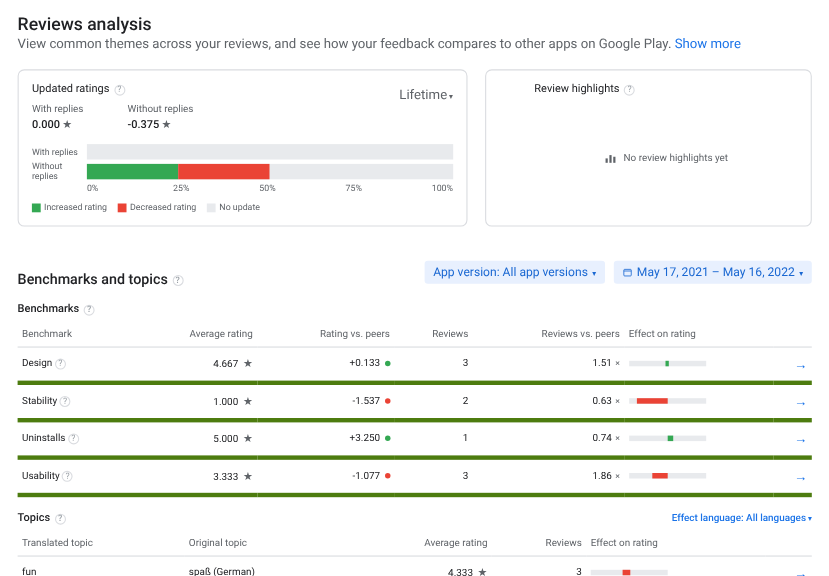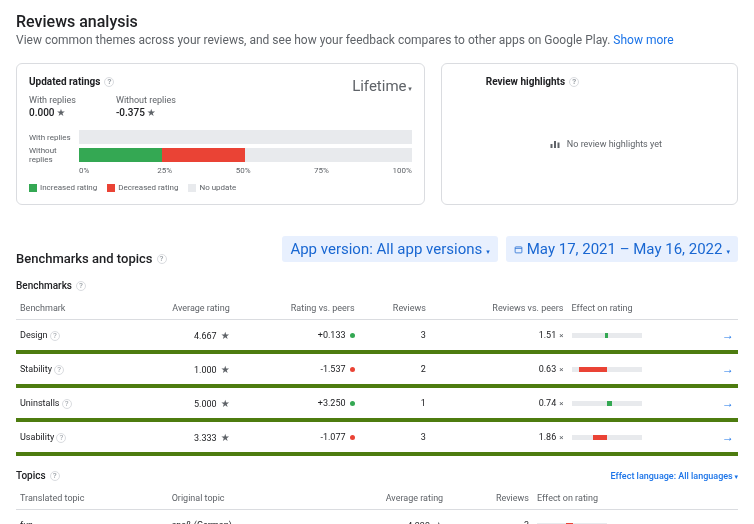--- a/index.html
+++ b/index.html
@@ -17,22 +17,22 @@
   .link { color: #1a73e8; cursor: pointer; }
   .row { display: flex; gap: 16px; }
   .card {
     border: 1px solid #dadce0;
     border-radius: 6px;
     padding: 12px;
     background: #fff;
   }
   .card-left { flex: 1.6; }
   .card-right { flex: 1; display:flex; flex-direction:column;padding-left:44px; }
-  .section-title { font-size: 10px; font-weight: 700; color: #202124; margin-bottom: 8px; display:flex; align-items:center; gap:4px;}
-  .lifetime { font-size: 15px; color: #5f6368; margin-left: 24px; }
+  .section-title { font-size: 10px; font-weight: 400; color: #202124; margin-bottom: 8px; display:flex; align-items:center; gap:4px;}
+  .lifetime { font-size: 12px; color: #5f6368; margin-left: 24px; }
   .lifetime::after { content:" ▾"; font-size:7px; }
   .stats { display:flex; gap:40px; margin-bottom:12px; }
   .stat-label { font-size:9px; color:#5f6368; margin-bottom:2px;}
   .stat-value { font-size:10px; color:#202124; font-weight:500;}
   .star { color:#5f6368; font-size:10px; margin-left:2px;}
   .chart { width:100%; }
   .bar-row { display:flex; align-items:center; margin:2px 0; }
   .bar-label { width:50px; font-size:8px; color:#5f6368; text-align:left; padding-right:4px;}
   .bar-track { flex:1; height:14px; background:#e8eaed; position:relative; display:flex;}
   .seg { height:100%; }
@@ -42,21 +42,21 @@
   .axis span { flex:1; text-align:left;}
   .axis span:last-child { text-align:right; flex:0;}
   .legend { margin-top:8px; font-size:8px; color:#5f6368; display:flex; gap:10px; align-items:center;}
   .swatch { width:8px; height:8px; display:inline-block; margin-right:3px; vertical-align:middle;}
   .swatch.green{background:#34a853;} .swatch.red{background:#ea4335;} .swatch.grey{background:#e8eaed;}
   .highlights-body { flex:1; display:flex; flex-direction:row; align-items:center; justify-content:center; color:#5f6368; font-size:9px; gap:6px;}
   .chart-icon { width:12px; height:12px; }
 
   h2 { font-size:13px; font-weight:500; margin:20px 0 6px 0; display:flex; align-items:center; gap:4px;}
   .filters-row { display:flex; justify-content:flex-end; gap:8px; margin-bottom:10px;}
-  .chip { background:#e8f0fe; color:#1967d2; font-size:15px; padding:4px 8px; border-radius:3px; display:inline-flex; align-items:center; gap:4px; cursor:pointer;margin-top:31px;}
+  .chip { background:#e8f0fe; color:#1967d2; font-size:11px; padding:4px 8px; border-radius:3px; display:inline-flex; align-items:center; gap:4px; cursor:pointer;margin-top:31px;}
   .chip .dd::after{content:" ▾"; font-size:7px;}
   .cal-icon { width:9px; height:9px; }
 
   .subhead { font-size:10px; font-weight:500; margin:8px 0 6px 0; display:flex; align-items:center; gap:4px; justify-content:space-between;}
   .lang-link { color:#1a73e8; font-size:9px; cursor:pointer;}
   .lang-link::after{content:" ▾"; font-size:7px;}
 
   table { width:100%; border-collapse:collapse; font-size:9px;}
   th { text-align:left; color:#5f6368; font-weight:400; padding:6px 4px; border-bottom:1px solid #dadce0;}
   td { padding:8px 4px; border-bottom:4px solid #4d7c0f; color:#202124;}

